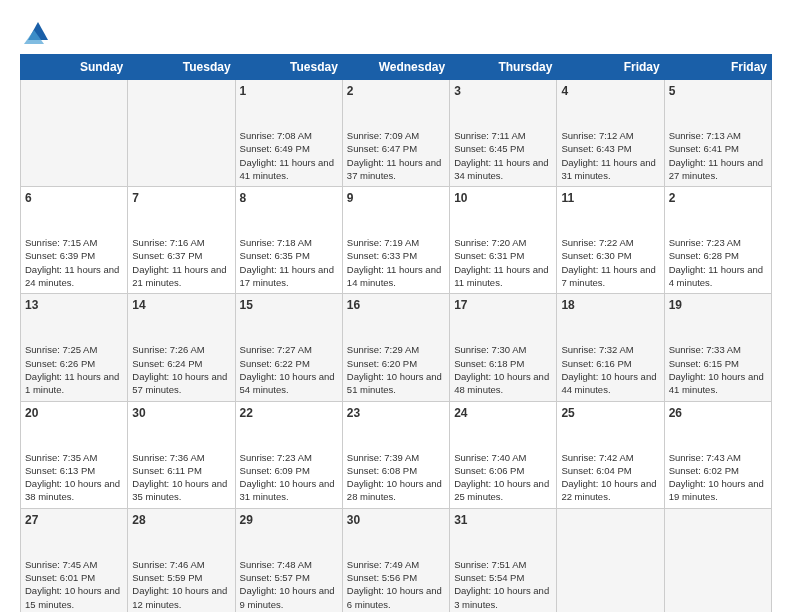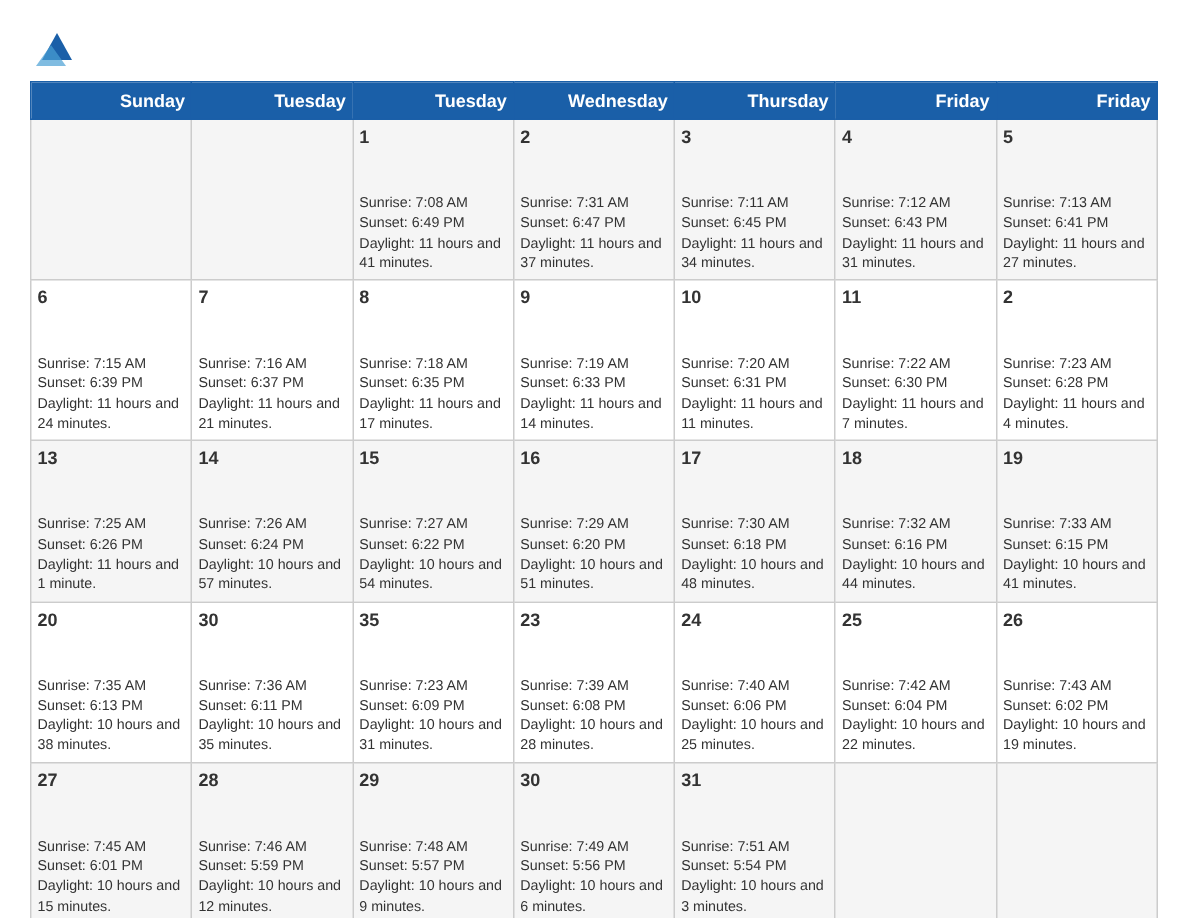--- a/index.html
+++ b/index.html
@@ -136,21 +136,21 @@
           <td></td>
           <td></td>
           <td>
             <span class="day-num">1</span>
             <div class="cell-info">Sunrise: 7:08 AM
 Sunset: 6:49 PM
 Daylight: 11 hours and 41 minutes.</div>
           </td>
           <td>
             <span class="day-num">2</span>
-            <div class="cell-info">Sunrise: 7:31 AM
+            <div class="cell-info">Sunrise: 7:09 AM
 Sunset: 6:47 PM
 Daylight: 11 hours and 37 minutes.</div>
           </td>
           <td>
             <span class="day-num">3</span>
             <div class="cell-info">Sunrise: 7:11 AM
 Sunset: 6:45 PM
 Daylight: 11 hours and 34 minutes.</div>
           </td>
           <td>
@@ -261,21 +261,21 @@
 Sunset: 6:13 PM
 Daylight: 10 hours and 38 minutes.</div>
           </td>
           <td>
             <span class="day-num">30</span>
             <div class="cell-info">Sunrise: 7:36 AM
 Sunset: 6:11 PM
 Daylight: 10 hours and 35 minutes.</div>
           </td>
           <td>
-            <span class="day-num">35</span>
+            <span class="day-num">22</span>
             <div class="cell-info">Sunrise: 7:23 AM
 Sunset: 6:09 PM
 Daylight: 10 hours and 31 minutes.</div>
           </td>
           <td>
             <span class="day-num">23</span>
             <div class="cell-info">Sunrise: 7:39 AM
 Sunset: 6:08 PM
 Daylight: 10 hours and 28 minutes.</div>
           </td>

